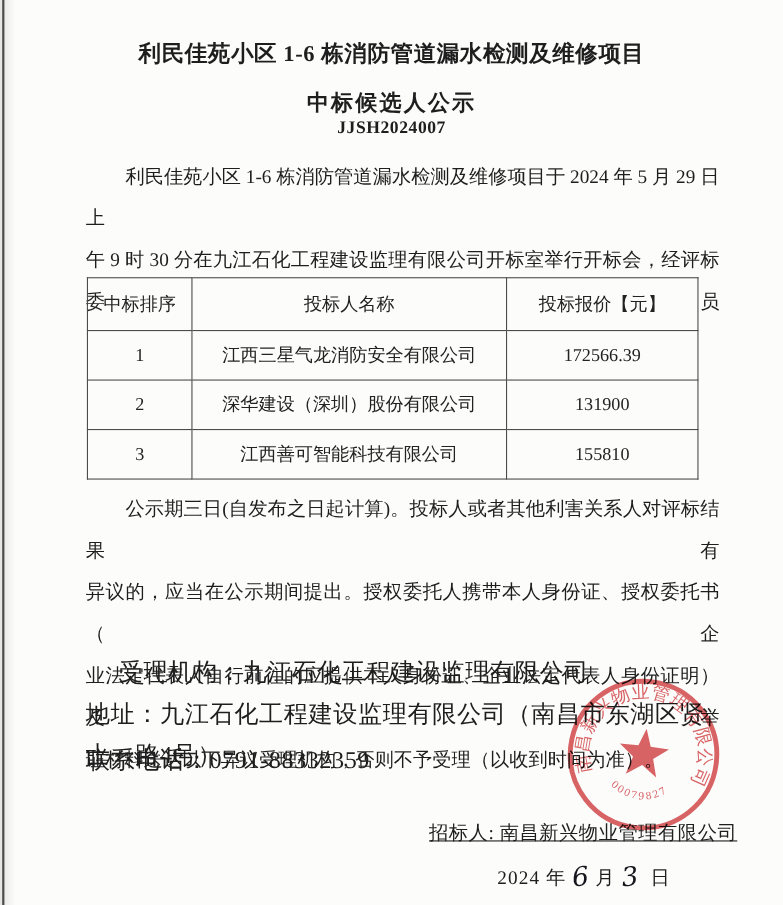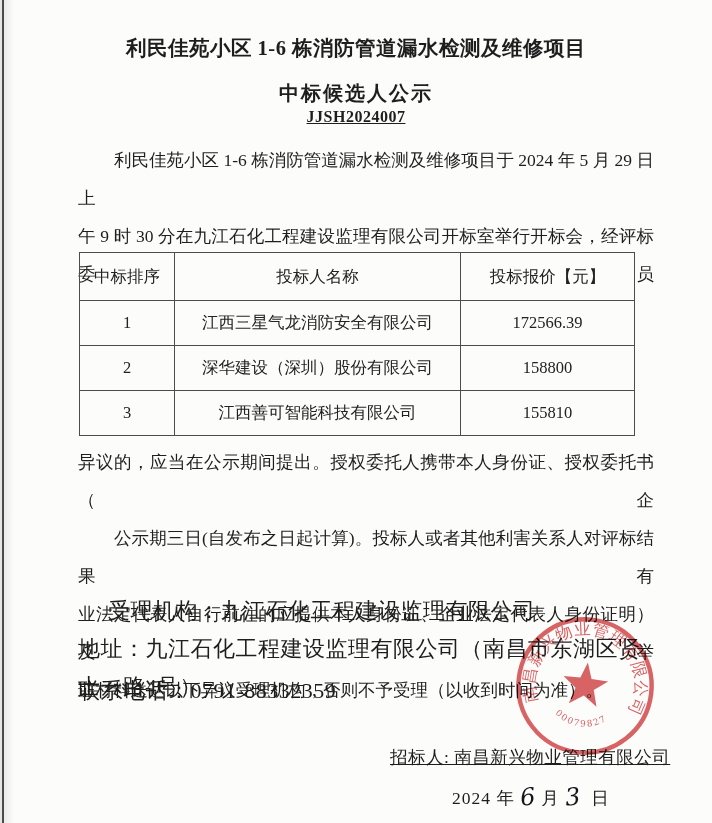--- a/index.html
+++ b/index.html
@@ -22,21 +22,21 @@
   .title1{
     position:absolute;left:0;right:0;top:34px;
     text-align:center;font-size:20.5px;font-weight:bold;letter-spacing:.5px;
   }
   .title2{
     position:absolute;left:0;right:0;top:80px;
     text-align:center;font-size:20px;font-weight:bold;letter-spacing:2px;
   }
   .proj-no{
     position:absolute;left:0;right:0;top:108px;
-    text-align:center;font-size:16px;font-weight:bold;letter-spacing:.5px;text-decoration:underline;
+    text-align:center;font-size:16px;font-weight:bold;letter-spacing:.5px;
   }
   .para{
     position:absolute;left:78px;width:576px;
     font-size:17.5px;line-height:38px;
   }
   .para .line{text-align:justify;text-align-last:justify;}
   .para .line.last{text-align-last:left;}
   .para .line.indent{text-indent:36px;}
   #intro{top:141px;}
   #notice{top:443px;}
@@ -113,33 +113,33 @@
       <th>投标报价【元】</th>
     </tr>
     <tr class="drow">
       <td>1</td>
       <td>江西三星气龙消防安全有限公司</td>
       <td>172566.39</td>
     </tr>
     <tr class="drow">
       <td>2</td>
       <td>深华建设（深圳）股份有限公司</td>
-      <td>158800</td>
+      <td>131900</td>
     </tr>
     <tr class="drow">
       <td>3</td>
       <td>江西善可智能科技有限公司</td>
       <td>155810</td>
     </tr>
   </tbody>
     </table>
 
   <div class="para" id="notice">
+    <div class="line indent">公示期三日(自发布之日起计算)。投标人或者其他利害关系人对评标结果有</div>
     <div class="line">异议的，应当在公示期间提出。授权委托人携带本人身份证、授权委托书（企</div>
-    <div class="line indent">公示期三日(自发布之日起计算)。投标人或者其他利害关系人对评标结果有</div>
     <div class="line">业法定代表人自行前往的应提供本人身份证、企业法定代表人身份证明）及举</div>
     <div class="line last">证材料送达以下异议受理机构，否则不予受理（以收到时间为准）。</div>
   </div>
 
   <div class="contact" id="agency">受理机构：九江石化工程建设监理有限公司</div>
   <div class="contact" id="address">地址：九江石化工程建设监理有限公司（南昌市东湖区贤士一路4号）</div>
   <div class="contact" id="phone">联系电话：0791-88332359</div>
 
   <div class="tenderer">招标人: 南昌新兴物业管理有限公司</div>
 

